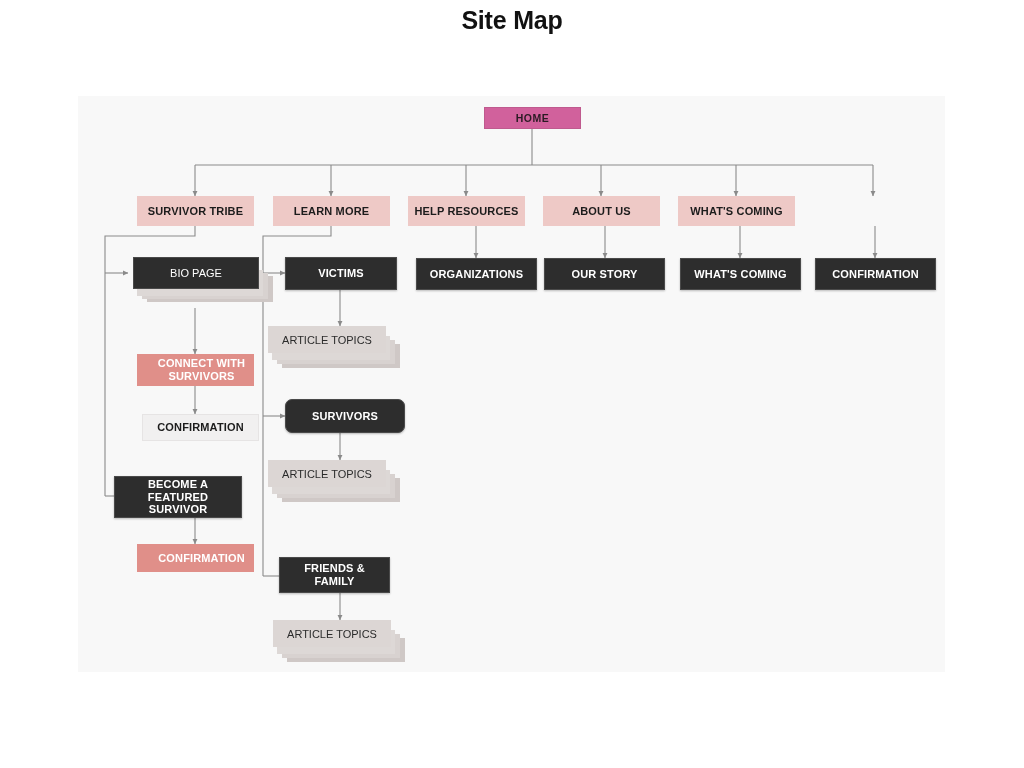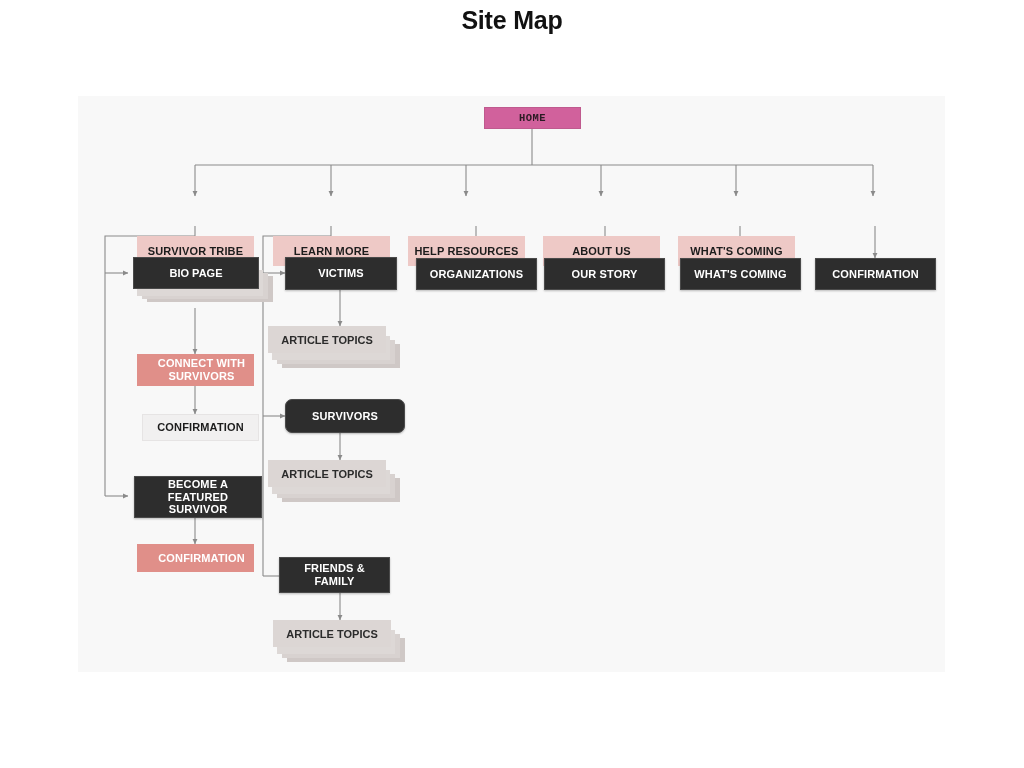--- a/index.html
+++ b/index.html
@@ -69,21 +69,20 @@
     color: #2b1b24;
     font-size: 10.5px;
     letter-spacing: 0.5px;
   }
 
   
   .n-pink {
     background: #eec9c6;
     color: #1c1c1c;
     font-size: 11px;
-    margin-top: 40px;
   }
 
   
   .n-dark {
     background: #2d2d2d;
     color: #ffffff;
     font-size: 11px;
     border: 1px solid #4a4a4a;
     box-shadow: 0 1px 2px rgba(0,0,0,0.25);
   }
@@ -118,21 +117,21 @@
     position: absolute;
     left: 0;
     top: 0;
     box-sizing: border-box;
     display: flex;
     align-items: center;
     justify-content: center;
     background: #dcd6d4;
     color: #2b2b2b;
     font-size: 11px;
-    font-weight: bold;
+    font-weight: normal;
     text-align: center;
   }
   .stack.dark-top .top {
     background: #2d2d2d;
     color: #ffffff;
     border: 1px solid #4a4a4a;
   }
 </style>
 </head>
 <body>
@@ -186,21 +185,21 @@
       <path d="M185,480 L207,480" marker-end="url(#ah)"></path>
 
       <path d="M262,194 L262,230" marker-end="url(#ah)"></path>
 
       <path d="M262,337 L262,364" marker-end="url(#ah)"></path>
 
       <path d="M262,497 L262,524" marker-end="url(#ah)"></path>
     </g>
   </svg>
 
-  <div class="node n-home" style="left:406px; top:11px; width:97px; height:22px;font-family:Liberation Mono, monospace;">
+  <div class="node n-home" style="left:406px; top:11px; width:97px; height:22px;">
     <span class="lbl">HOME</span>
   </div>
 
   <div class="node n-pink" style="left:59px; top:100px; width:117px; height:30px;">
     <span class="lbl">SURVIVOR TRIBE</span>
   </div>
 
   <div class="node n-pink" style="left:195px; top:100px; width:117px; height:30px;">
     <span class="lbl">LEARN MORE</span>
   </div>
@@ -244,21 +243,21 @@
   </div>
 
   <div class="node n-salmon" style="left:59px; top:258px; width:117px; height:32px;">
     <span class="lbl">CONNECT WITH SURVIVORS</span>
   </div>
 
   <div class="node n-light" style="left:64px; top:318px; width:117px; height:27px;">
     <span class="lbl">CONFIRMATION</span>
   </div>
 
-  <div class="node n-dark" style="left:36px; top:380px; width:128px; height:42px;margin-left:20px;">
+  <div class="node n-dark" style="left:36px; top:380px; width:128px; height:42px;">
     <span class="lbl">BECOME A FEATURED SURVIVOR</span>
   </div>
 
   <div class="node n-salmon" style="left:59px; top:448px; width:117px; height:28px;">
     <span class="lbl">CONFIRMATION</span>
   </div>
 
   <div class="node n-dark" style="left:207px; top:161px; width:112px; height:33px;">
     <span class="lbl">VICTIMS</span>
   </div>

